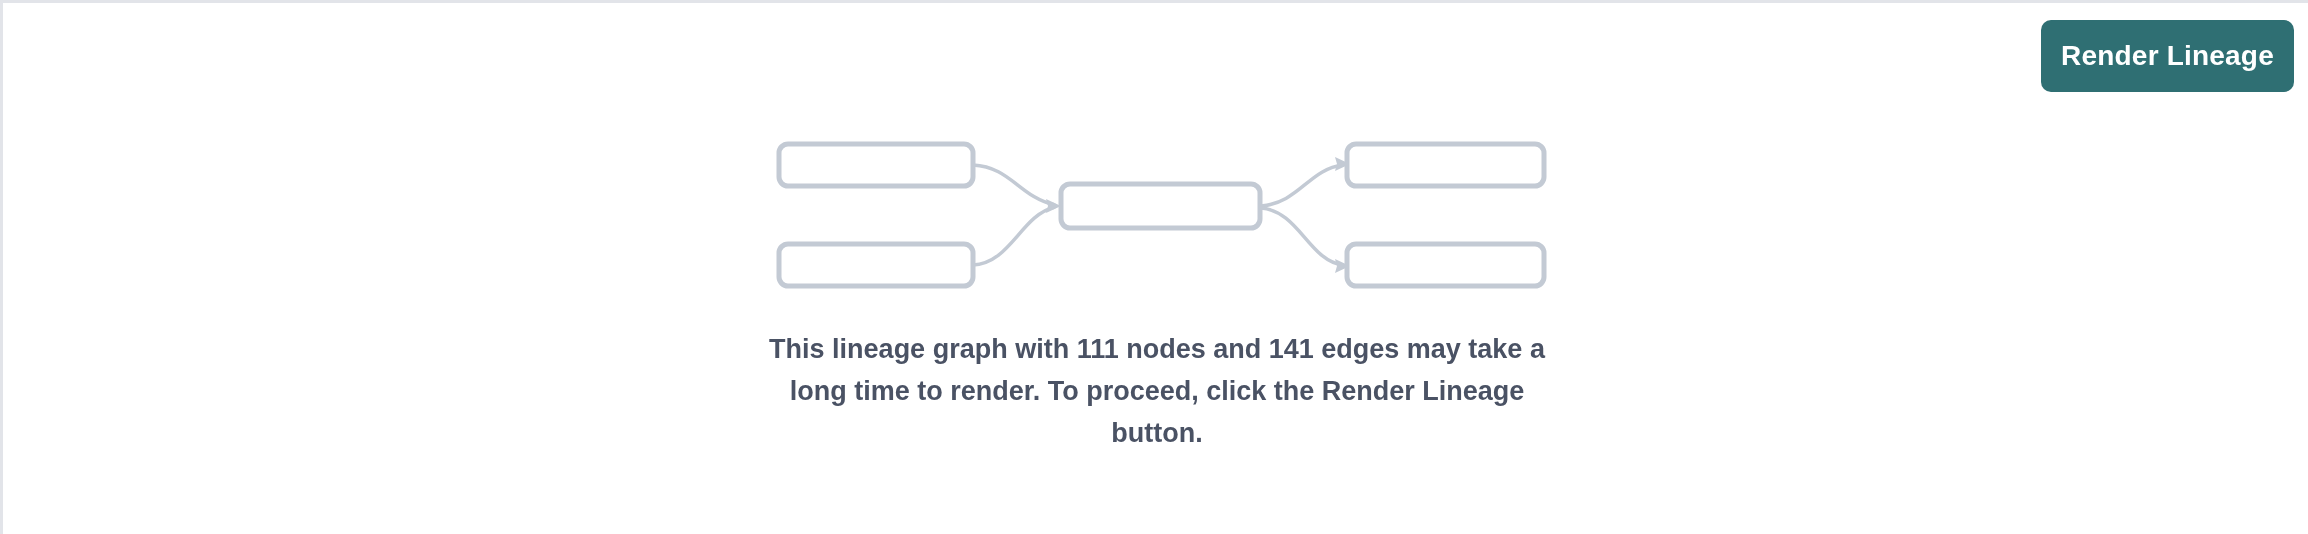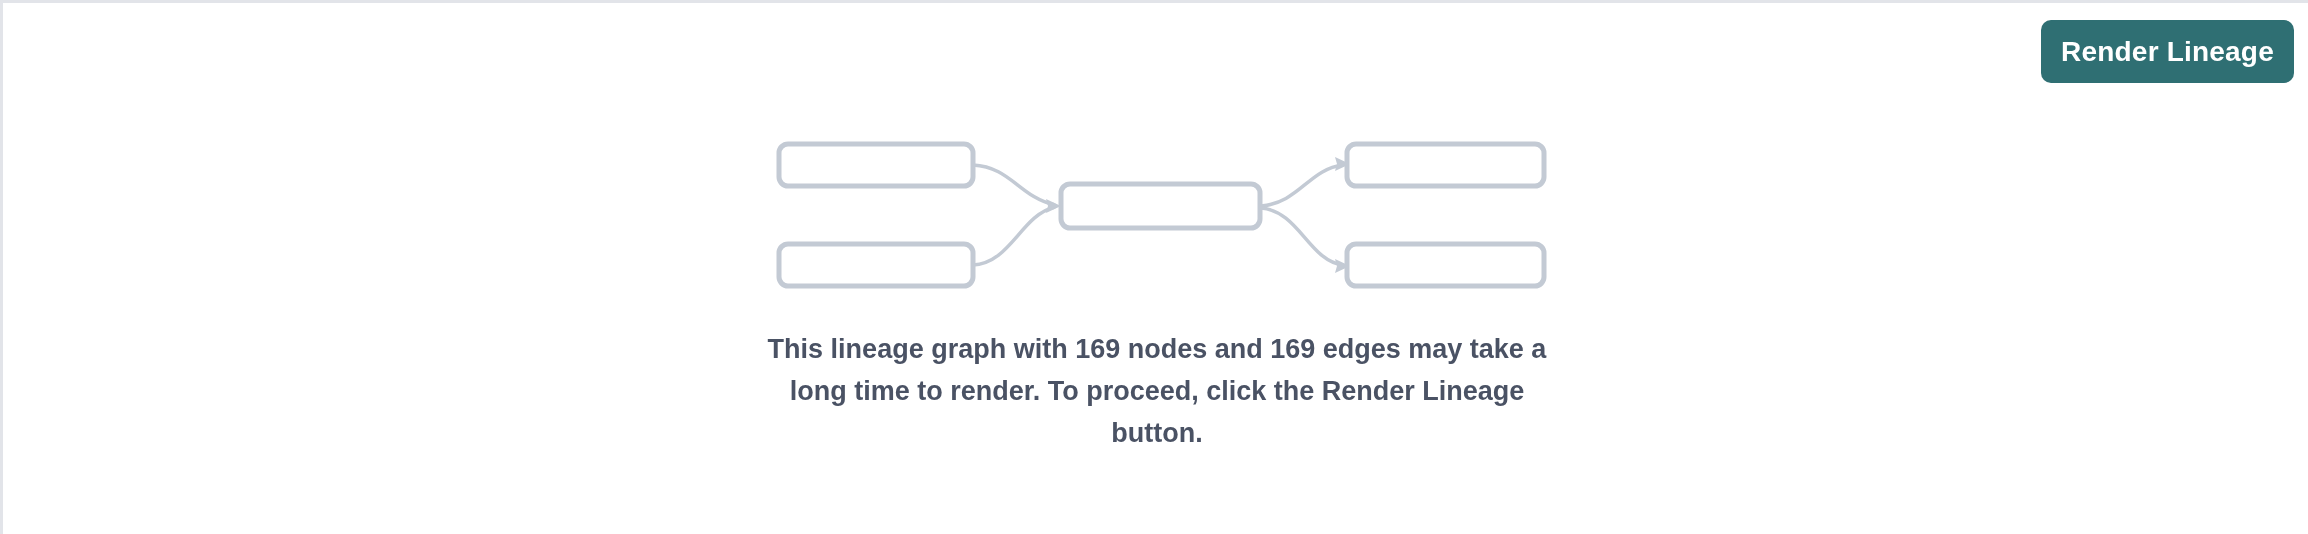--- a/index.html
+++ b/index.html
@@ -23,21 +23,21 @@
     border-left: 3px solid #e2e4e9;
     background: #ffffff;
   }
 
   
   #render-lineage-button {
     position: absolute;
     left: 2038px;
     top: 17px;
     width: 253px;
-    height: 63px;
+    height: 72px;
     background: #2f6f73;
     color: #ffffff;
     border: none;
     border-radius: 10px;
     font-family: "Liberation Sans", sans-serif;
     font-size: 28px;
     font-weight: bold;
     letter-spacing: 0.2px;
     cursor: pointer;
     display: flex;
@@ -116,16 +116,16 @@
 
       <rect class="node-box" x="36" y="21" width="194" height="42" rx="9" ry="9"></rect>
       <rect class="node-box" x="36" y="121" width="194" height="42" rx="9" ry="9"></rect>
       <rect class="node-box" x="318" y="61" width="199" height="44" rx="9" ry="9"></rect>
       <rect class="node-box" x="604" y="21" width="197" height="42" rx="9" ry="9"></rect>
       <rect class="node-box" x="604" y="121" width="197" height="42" rx="9" ry="9"></rect>
     </svg>
   </div>
 
   <div id="lineage-warning-message">
-    <span class="msg-inner">This lineage graph with 169 nodes and 169 edges may take a long time to render. To proceed, click the Render Lineage button.</span>
+    <span class="msg-inner">This lineage graph with 111 nodes and 141 edges may take a long time to render. To proceed, click the Render Lineage button.</span>
   </div>
 
 </div>
 
 </body></html>

